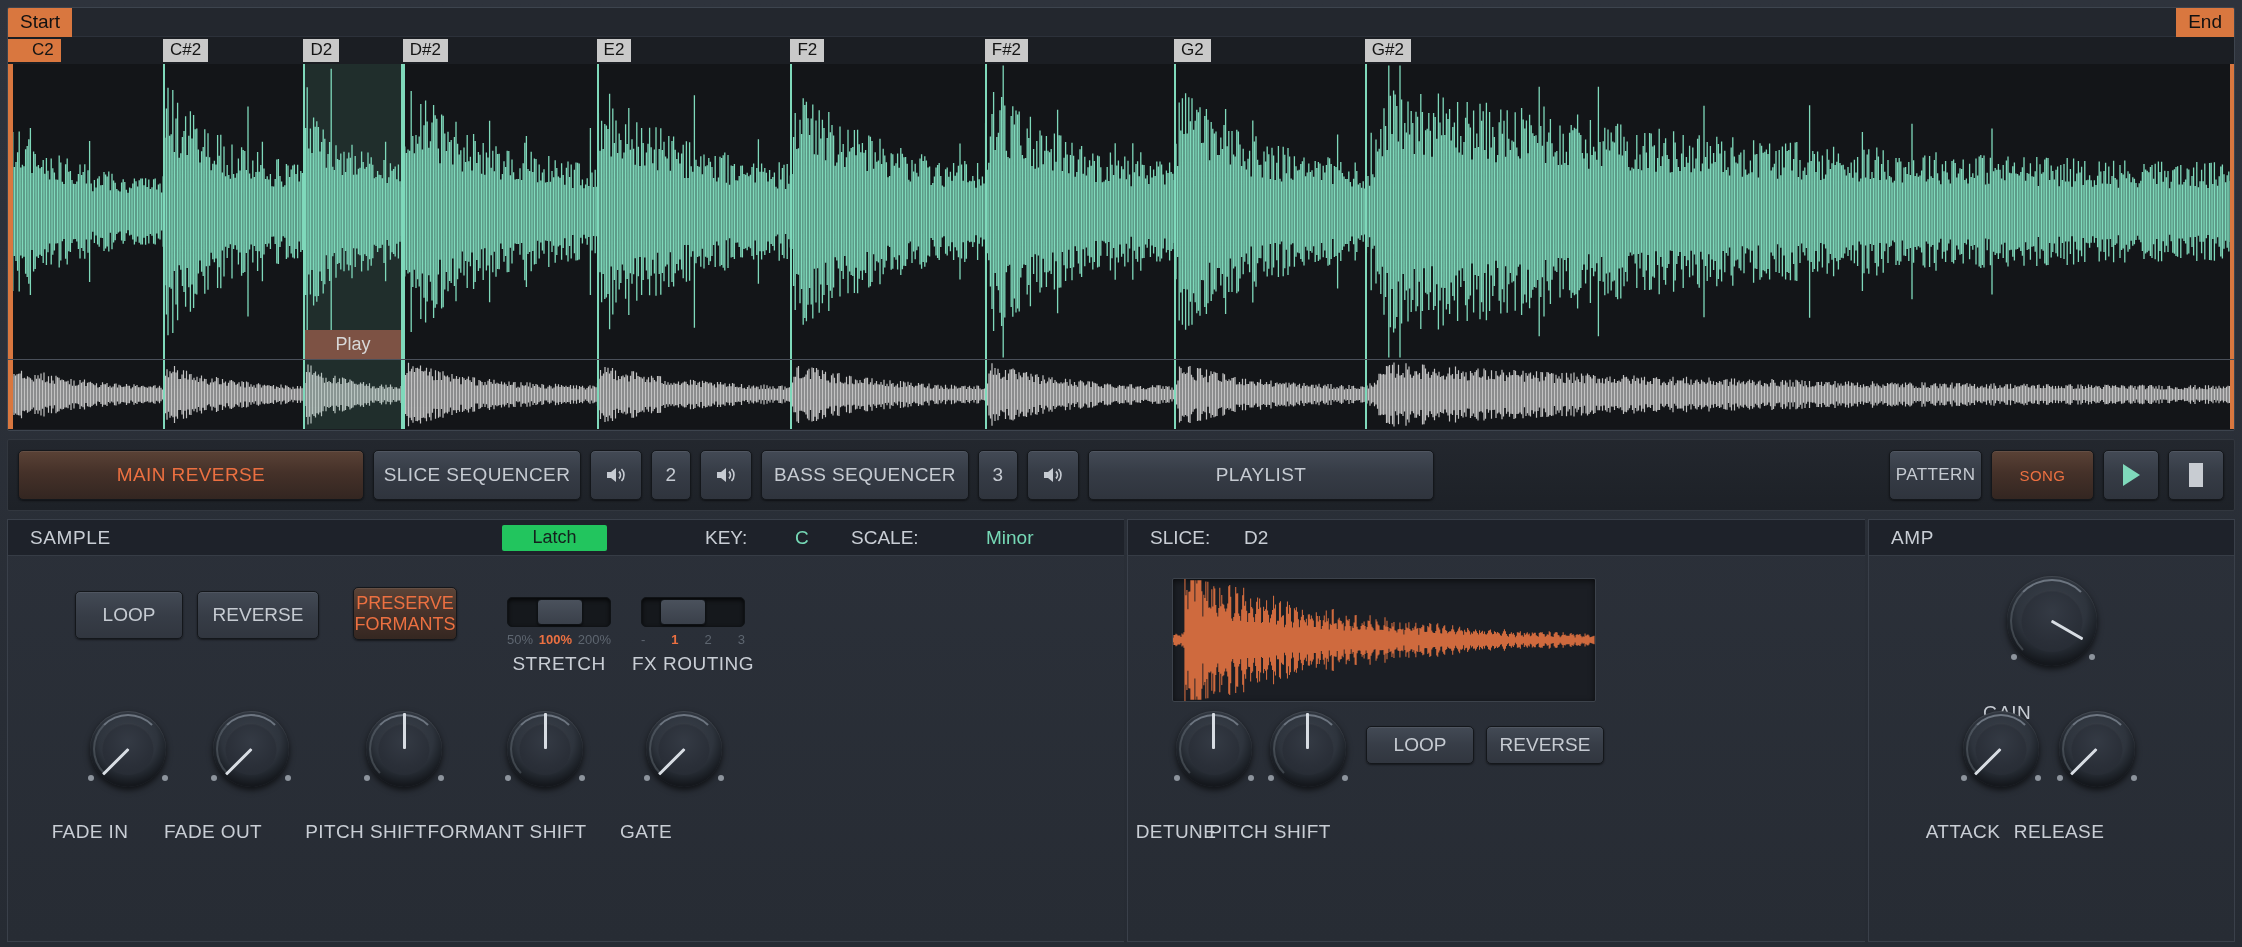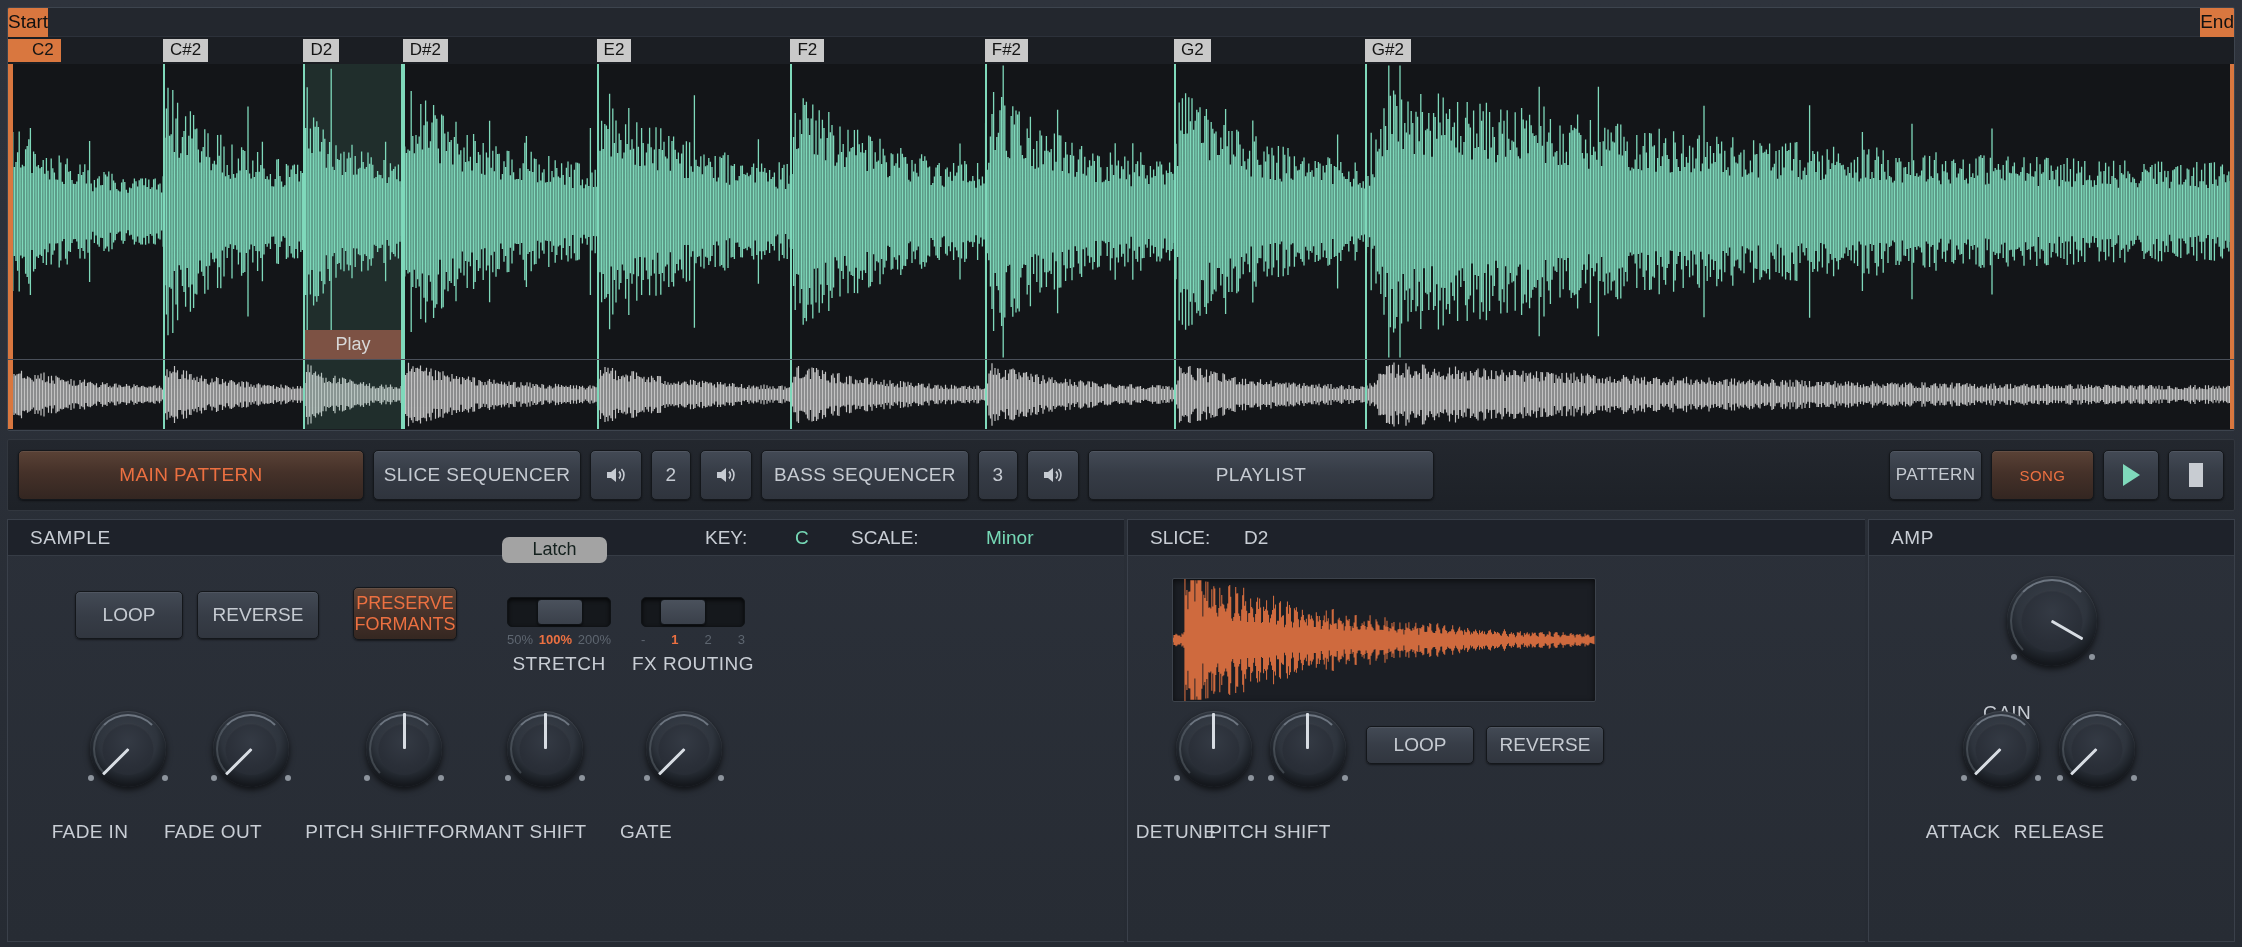--- a/index.html
+++ b/index.html
@@ -24,21 +24,21 @@
     overflow:hidden;
   }
   .marker-row{
     position:relative; height:29px; width:100%;
     background:#23272e;
     border-bottom:1px solid #2c313a;
   }
   .tag{
     position:absolute; top:0;
     height:29px; line-height:28px;
-    padding:0 0;
+    padding:0 12px;
     font-size:19px; color:#111;
     background:#d9773f;
     white-space:nowrap;
   }
   .tag.start{ left:0; }
   .tag.end{ right:0; }
 
   .note-row{
     position:relative; height:27px; width:100%;
     background:#1b1e23;
@@ -171,26 +171,26 @@
     border-bottom:1px solid #363c45;
     display:flex; align-items:center;
     padding:0 22px;
     gap:0;
     position:relative;
   }
   .phead .ttl{
     font-size:19px; color:#c9ced5; letter-spacing:.6px;
   }
   .latch{
-    position:absolute; left:494px; top:17px;
+    position:absolute; left:494px; top:5px;
     width:105px; height:26px; line-height:25px;
     text-align:center;
-    background:#a3a3a3; color:#14211e;
+    background:#22c55e; color:#14211e;
     font-size:18px; cursor:pointer;
-    border-radius:7px;
+    border-radius:2px;
   }
   .kv{ position:absolute; font-size:19px; color:#c9ced5; }
   .kv.val{ color:#76d9b6; cursor:pointer; }
   .lbl-key{ left:697px; }
   .val-key{ left:787px; }
   .lbl-scale{ left:843px; }
   .val-scale{ left:978px; }
   .lbl-slice{ left:22px; }
   .val-slice{ left:116px; color:#c9ced5; }
 
@@ -361,21 +361,21 @@
         <div class="slice-line" style="left: 588.554px;"></div>
         <div class="slice-line" style="left: 782.439px;"></div>
         <div class="slice-line" style="left: 976.769px;"></div>
         <div class="slice-line" style="left: 1165.98px;"></div>
         <div class="slice-line" style="left: 1356.75px;"></div>
         <div class="sel-region" style="left: 295.39px; width: 99.2796px;"></div>
       </div>
   </div>
 
   <div class="toolbar">
-    <div class="tbtn wide active">MAIN PATTERN</div>
+    <div class="tbtn wide active">MAIN REVERSE</div>
 
     <div class="tbtn mid">SLICE SEQUENCER</div>
     <div class="tbtn sq">
       <svg class="spk" width="22" height="20" viewBox="0 0 22 20">
         <path d="M2 7h4l5-4v14l-5-4H2z" fill="#c6cbd2"></path>
         <path d="M14 6.5a5 5 0 010 7" stroke="#c6cbd2" stroke-width="1.8" fill="none"></path>
         <path d="M16.5 4a8.5 8.5 0 010 12" stroke="#c6cbd2" stroke-width="1.6" fill="none"></path>
       </svg>
     </div>
 

